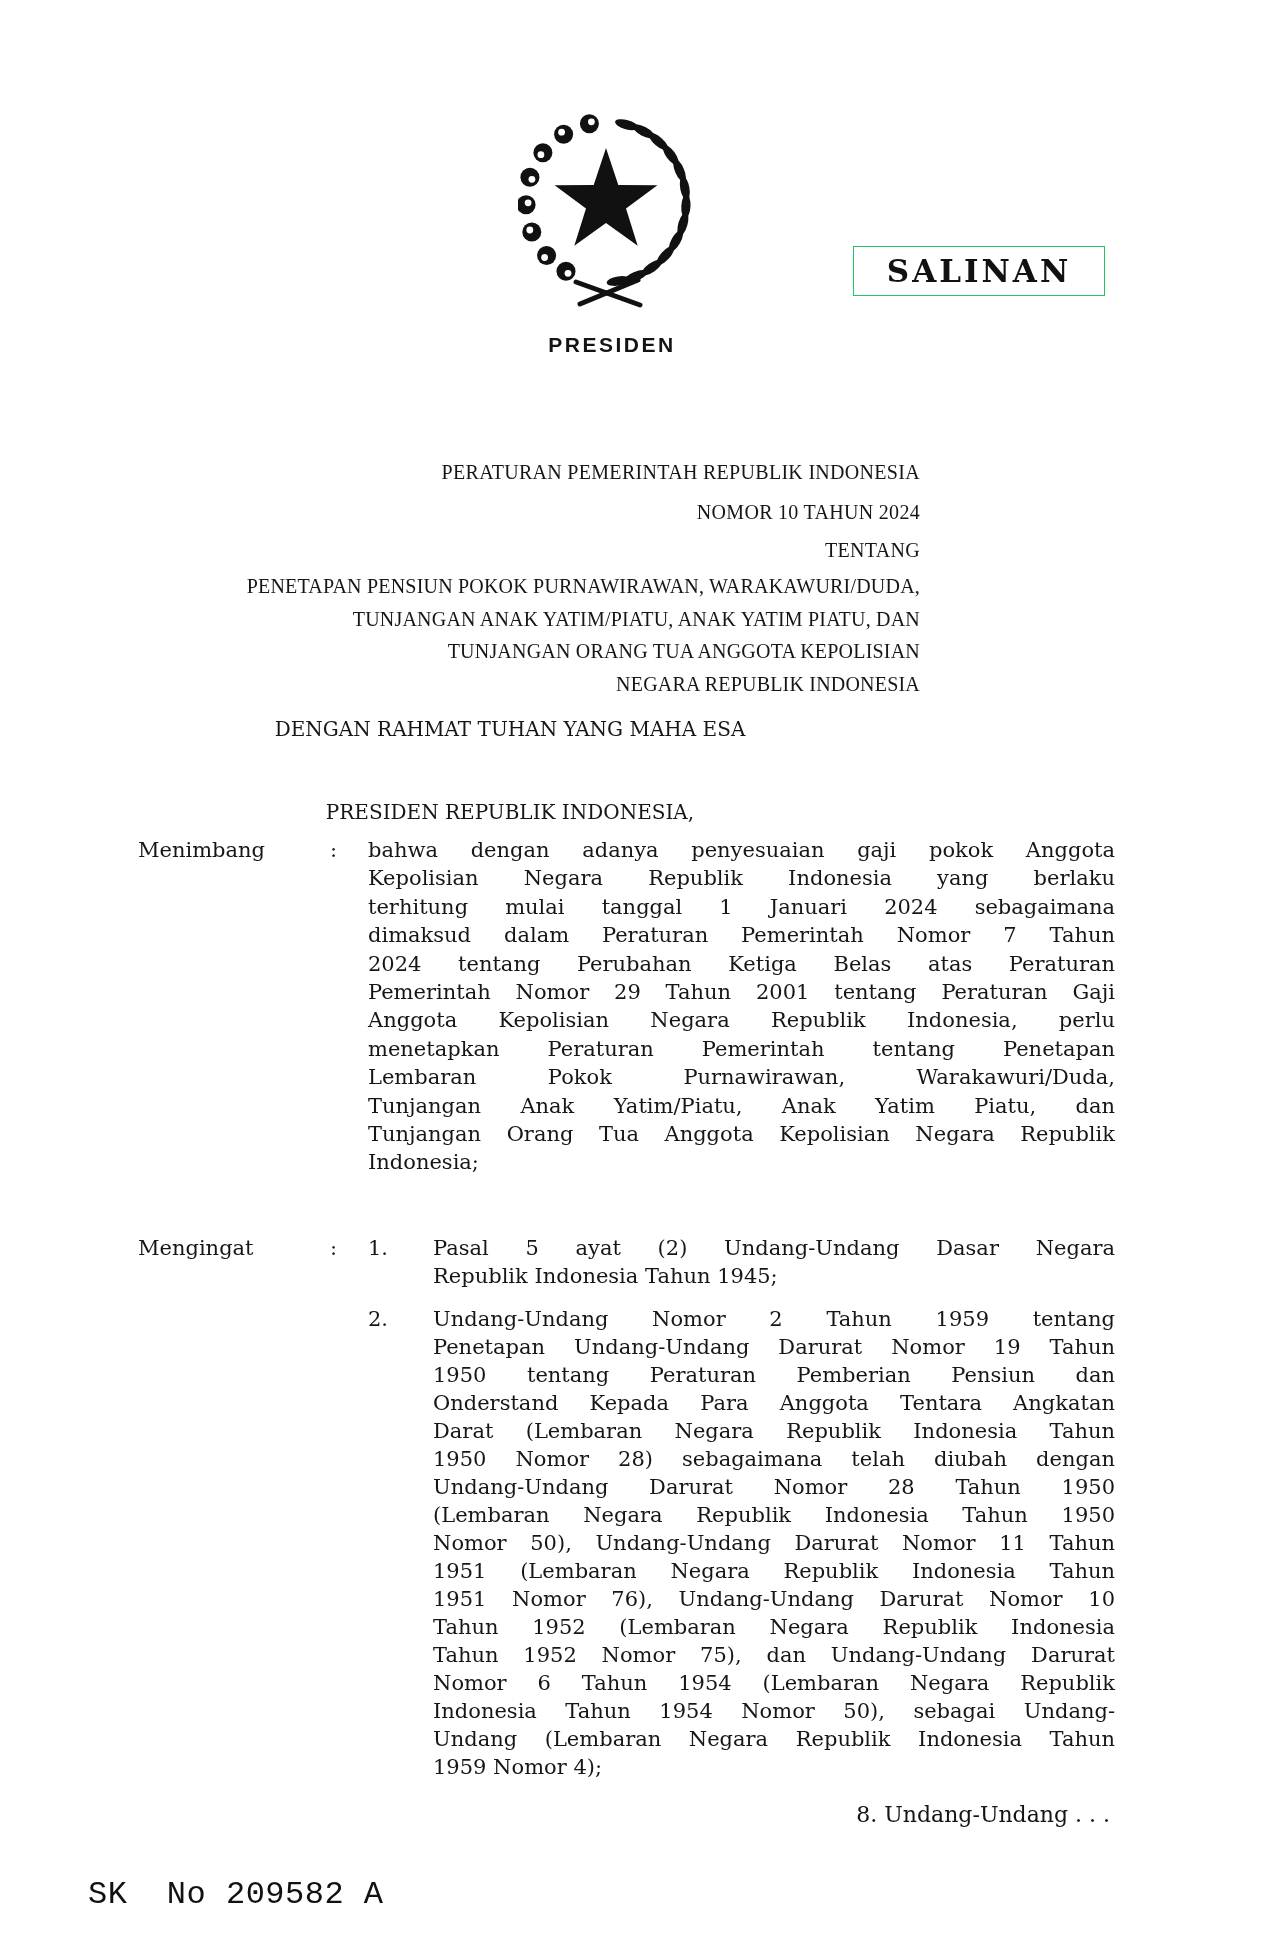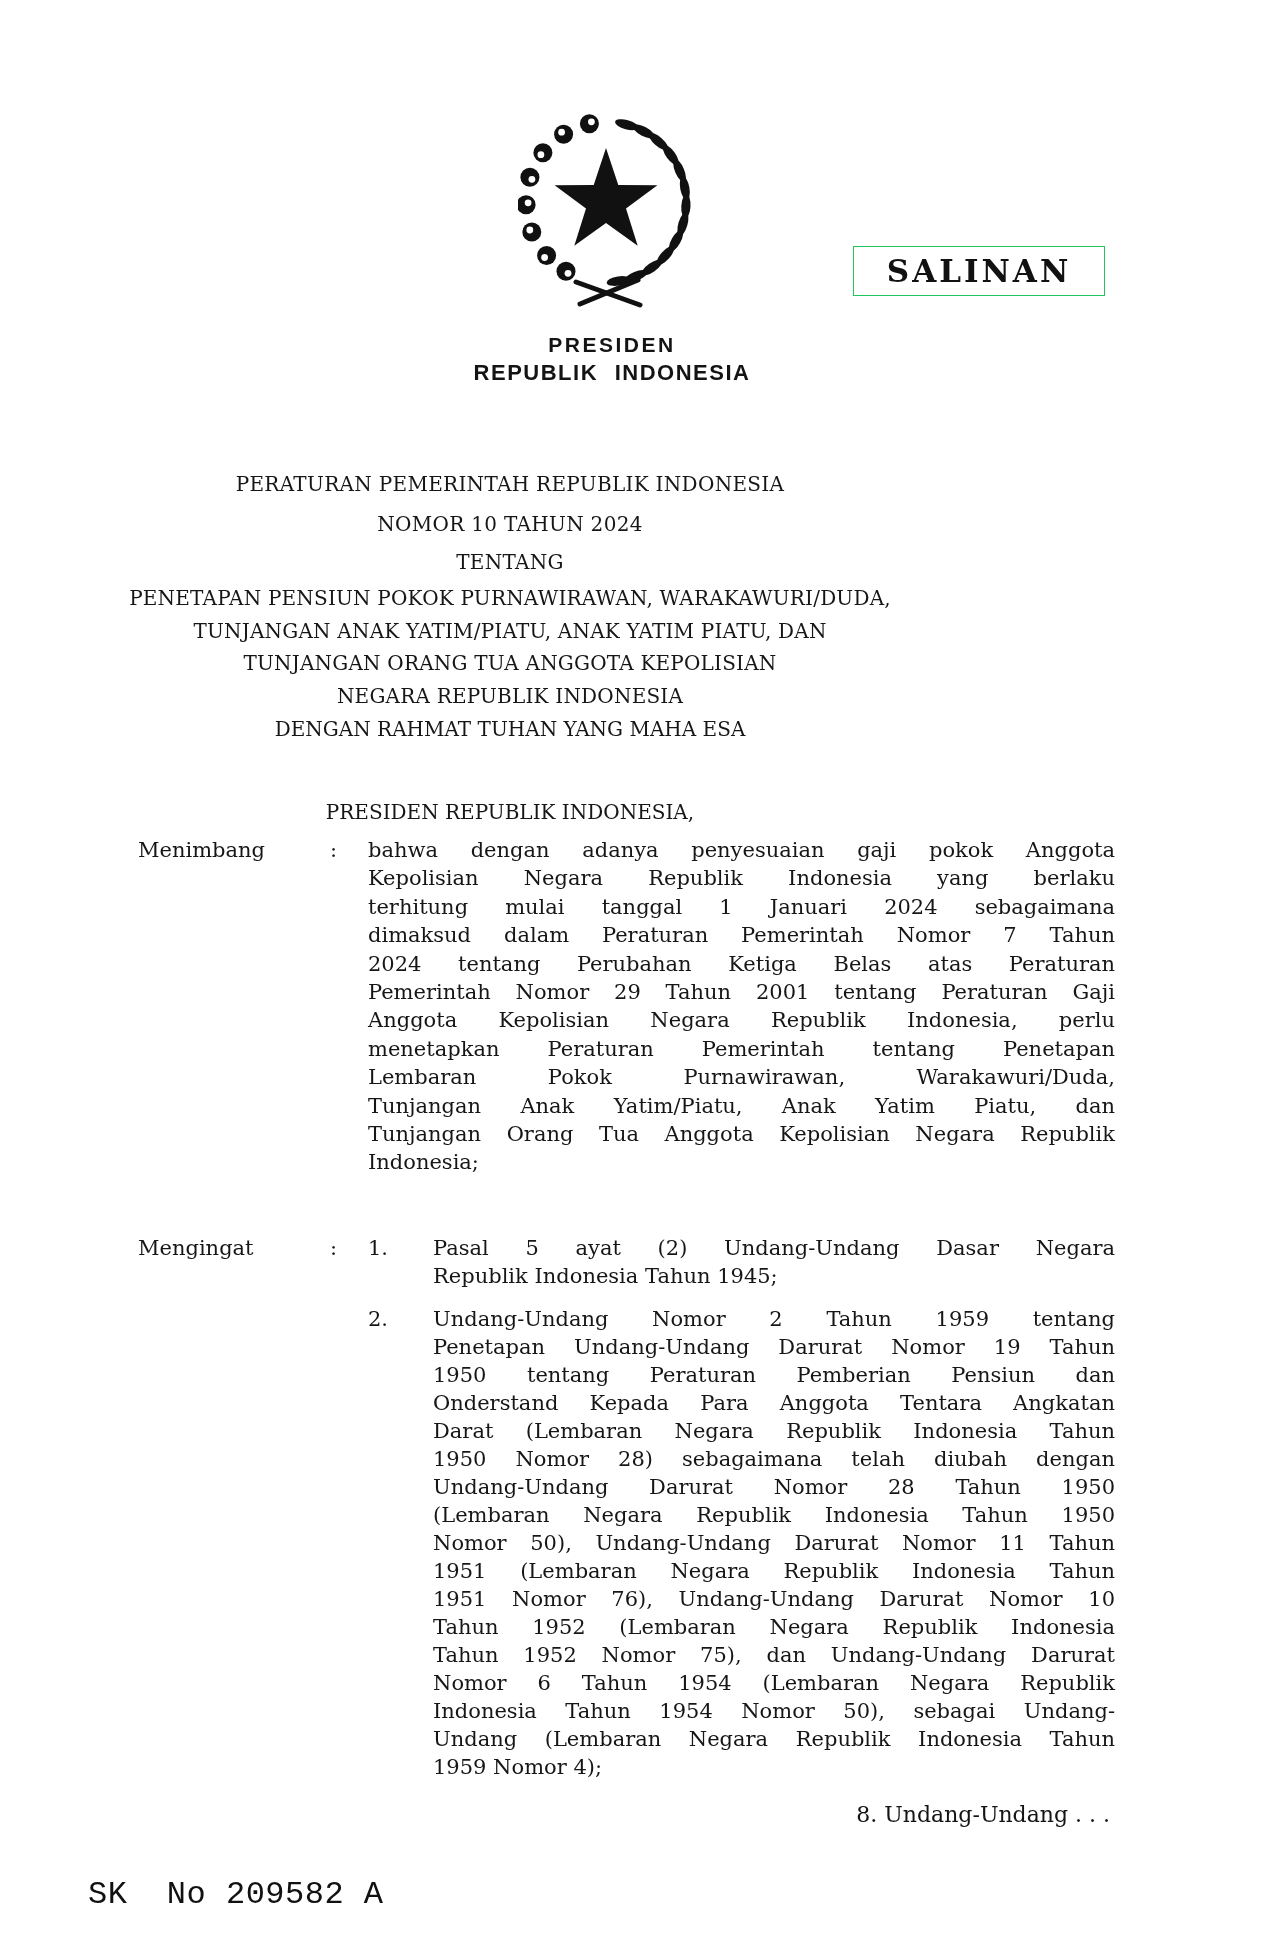--- a/index.html
+++ b/index.html
@@ -22,21 +22,21 @@
     letter-spacing:3px;color:#111;
   }
   
   .letterhead{
     position:absolute;left:412px;top:331px;width:400px;text-align:center;
     font-family:"Liberation Sans", sans-serif;font-weight:700;color:#141414;
   }
   .letterhead .lh1{font-size:21px;letter-spacing:2.5px;line-height:27px;}
   .letterhead .lh2{font-size:22px;letter-spacing:1.5px;word-spacing:9px;line-height:29px;}
   
-  .heading{position:absolute;left:100px;top:464px;width:820px;text-align:center;}
+  .heading{position:absolute;left:100px;top:452px;width:820px;text-align:right;font-family:Liberation Serif, serif;}
   .heading .hline{font-size:20px;line-height:40px;letter-spacing:.3px;}
   .heading .hline3{line-height:36px;}
   .subject{margin-top:2px;}
   .subject .sline{font-size:20px;line-height:32.5px;letter-spacing:.2px;}
   .invocation{position:absolute;left:100px;top:717px;width:820px;text-align:center;font-size:20px;}
   .authority{position:absolute;left:100px;top:800px;width:820px;text-align:center;font-size:20px;}
   
   .row{position:absolute;left:138px;display:flex;align-items:flex-start;}
   .row-menimbang{top:836px;}
   .row-mengingat{top:1234px;}
@@ -154,21 +154,20 @@
       </g>
     </svg>
   </div>
 
   <div class="stamp">
     <span class="stamp-text">SALINAN</span>
   </div>
 
   <div class="letterhead">
     <div class="lh1">PRESIDEN</div>
-    <div class="lh2">REPUBLIK INDONESIA</div>
   </div>
 
   <div class="heading">
     <div class="hline">PERATURAN PEMERINTAH REPUBLIK INDONESIA</div>
     <div class="hline">NOMOR 10 TAHUN 2024</div>
     <div class="hline hline3">TENTANG</div>
     <div class="subject">
         <div class="sline">PENETAPAN PENSIUN POKOK PURNAWIRAWAN, WARAKAWURI/DUDA,</div>
         <div class="sline">TUNJANGAN ANAK YATIM/PIATU, ANAK YATIM PIATU, DAN</div>
         <div class="sline">TUNJANGAN ORANG TUA ANGGOTA KEPOLISIAN</div>

